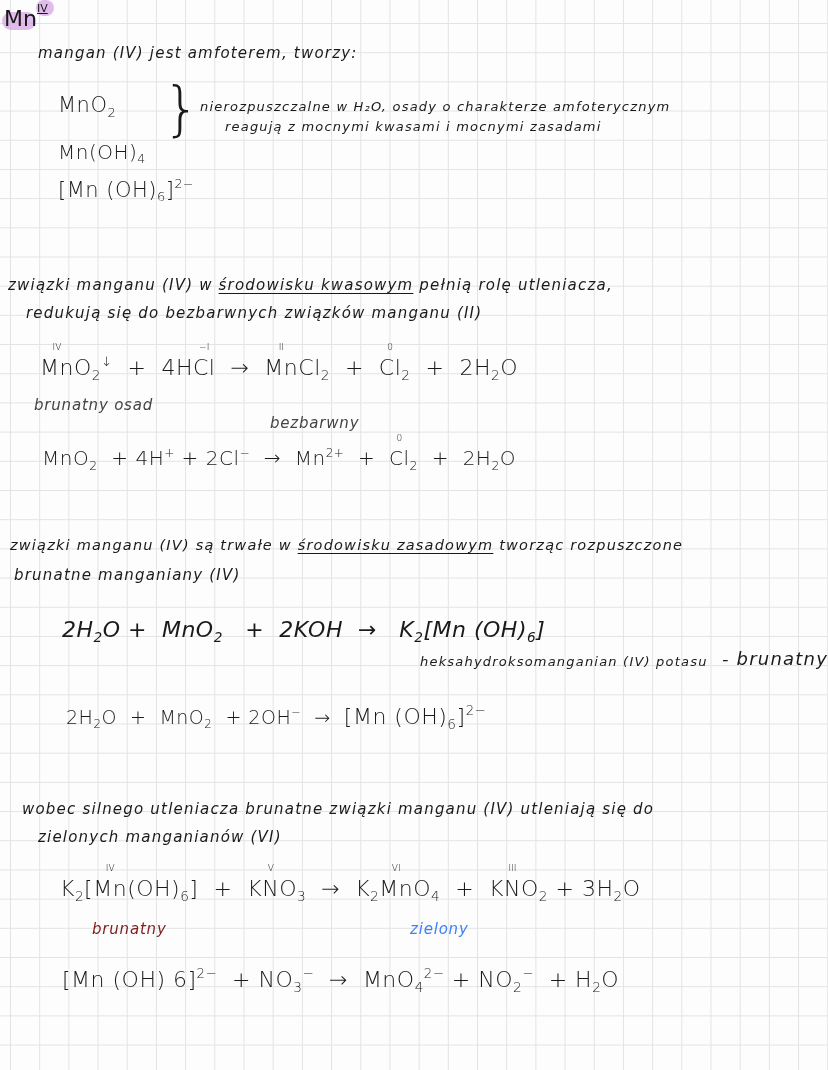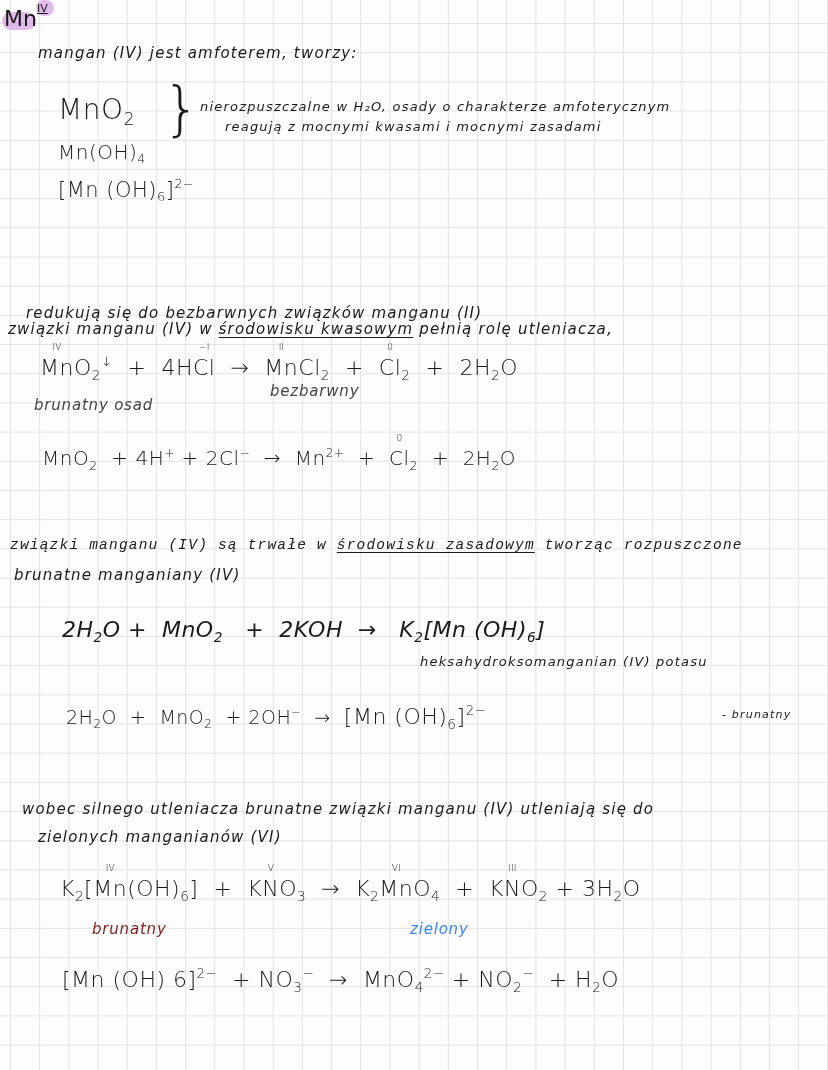--- a/index.html
+++ b/index.html
@@ -41,53 +41,53 @@
 <body>
 
 <div class="hl"></div>
 <div class="hl2"></div>
 <div class="title">
   <span>Mn</span><sup style="font-size:11px;vertical-align:14px;text-decoration:underline;">IV</sup>
 </div>
 
 <div class="abs text hand" style="left:38px;top:44px;">mangan (IV) jest amfoterem, tworzy:</div>
 
-<div class="abs eq hand" style="left:58px;top:93px;font-size:28px;text-align:right;">MnO<sub>2</sub></div>
+<div class="abs eq hand" style="left:58px;top:93px;font-size:21px;text-align:right;">MnO<sub>2</sub></div>
 <div class="abs eq hand" style="left:58px;top:140px;font-size:20px;">Mn(OH)<sub>4</sub></div>
 <div class="abs eq hand" style="left:58px;top:176px;font-size:21px;">[Mn (OH)<sub>6</sub>]<sup>2−</sup></div>
 
 <div class="abs brace" style="left:163px;top:80px;">}</div>
 <div class="abs text hand" style="left:200px;top:99px;font-size:13px;">nierozpuszczalne w H₂O, osady o charakterze amfoterycznym</div>
 <div class="abs text hand" style="left:225px;top:119px;font-size:13px;">reagują z mocnymi kwasami i mocnymi zasadami</div>
 
-<div class="abs text hand" style="left:8px;top:276px;margin-top:44px;">
+<div class="abs text hand" style="left:8px;top:276px;">
   <span>związki manganu (IV) w </span><span class="u">środowisku kwasowym</span><span> pełnią rolę utleniacza,</span>
 </div>
 <div class="abs text hand" style="left:14px;top:304px;margin-left:12px;">redukują się do bezbarwnych związków manganu (II)</div>
 
 <div class="abs eq hand" style="left:40px;top:354px;">
   <span class="ox">Mn<span class="n">IV</span></span>O<sub>2</sub><sup>↓</sup>&nbsp;&nbsp;+&nbsp;&nbsp;4H<span class="ox">Cl<span class="n">−I</span></span>&nbsp;&nbsp;→&nbsp;&nbsp;<span class="ox">Mn<span class="n">II</span></span>Cl<sub>2</sub>&nbsp;&nbsp;+&nbsp;&nbsp;<span class="ox">Cl<span class="n">0</span></span><sub>2</sub>&nbsp;&nbsp;+&nbsp;&nbsp;2H<sub>2</sub>O
 </div>
 <div class="abs small hand" style="left:34px;top:396px;">brunatny osad</div>
-<div class="abs small hand" style="left:270px;top:382px;">bezbarwny</div>
+<div class="abs small hand" style="left:270px;top:414px;">bezbarwny</div>
 
 <div class="abs eq hand" style="left:42px;top:446px;font-size:20px;">
   MnO<sub>2</sub>&nbsp;&nbsp;+&nbsp;4H<sup>+</sup>&nbsp;+&nbsp;2Cl<sup>−</sup>&nbsp;&nbsp;→&nbsp;&nbsp;Mn<sup>2+</sup>&nbsp;&nbsp;+&nbsp;&nbsp;<span class="ox">Cl<span class="n">0</span></span><sub>2</sub>&nbsp;&nbsp;+&nbsp;&nbsp;2H<sub>2</sub>O
 </div>
 
-<div class="abs text hand" style="left:10px;top:537px;font-size:14.5px;font-family:Liberation Mono, monospace;">
+<div class="abs text hand" style="left:10px;top:537px;font-size:14.5px;">
   <span>związki manganu (IV) są trwałe w </span><span class="u">środowisku zasadowym</span><span> tworząc rozpuszczone</span>
 </div>
 <div class="abs text hand" style="left:14px;top:566px;">brunatne manganiany (IV)</div>
 
 <div class="abs eq hand" style="left:62px;top:617px;font-style:italic;">
   2H<sub>2</sub>O&nbsp;+&nbsp;&nbsp;MnO<sub>2</sub>&nbsp;&nbsp;&nbsp;+&nbsp;&nbsp;2KOH&nbsp;&nbsp;→&nbsp;&nbsp;&nbsp;K<sub>2</sub>[Mn (OH)<sub>6</sub>]
 </div>
 <div class="abs text hand" style="left:420px;top:654px;font-size:13px;text-align:right;">heksahydroksomanganian (IV) potasu</div>
-<div class="abs text hand" style="left:722px;top:708px;font-size:11px;font-style:italic;">- brunatny</div>
+<div class="abs text hand" style="left:722px;top:648px;font-size:18px;font-style:italic;">- brunatny</div>
 
 <div class="abs eq hand" style="left:66px;top:703px;font-size:19px;">
   2H<sub>2</sub>O&nbsp;&nbsp;+&nbsp;&nbsp;MnO<sub>2</sub>&nbsp;&nbsp;+&nbsp;2OH<sup>−</sup>&nbsp;&nbsp;→&nbsp;&nbsp;<span style="font-size:22px;">[Mn (OH)<sub>6</sub>]<sup>2−</sup></span>
 </div>
 
 <div class="abs text hand" style="left:22px;top:800px;">wobec silnego utleniacza brunatne związki manganu (IV) utleniają się do</div>
 <div class="abs text hand" style="left:38px;top:828px;">zielonych manganianów (VI)</div>
 
 <div class="abs eq hand" style="left:60px;top:876px;">
   K<sub>2</sub>[<span class="ox">Mn<span class="n">IV</span></span>(OH)<sub>6</sub>]&nbsp;&nbsp;+&nbsp;&nbsp;K<span class="ox">N<span class="n">V</span></span>O<sub>3</sub>&nbsp;&nbsp;→&nbsp;&nbsp;K<sub>2</sub><span class="ox">Mn<span class="n">VI</span></span>O<sub>4</sub>&nbsp;&nbsp;+&nbsp;&nbsp;K<span class="ox">N<span class="n">III</span></span>O<sub>2</sub>&nbsp;+&nbsp;3H<sub>2</sub>O

